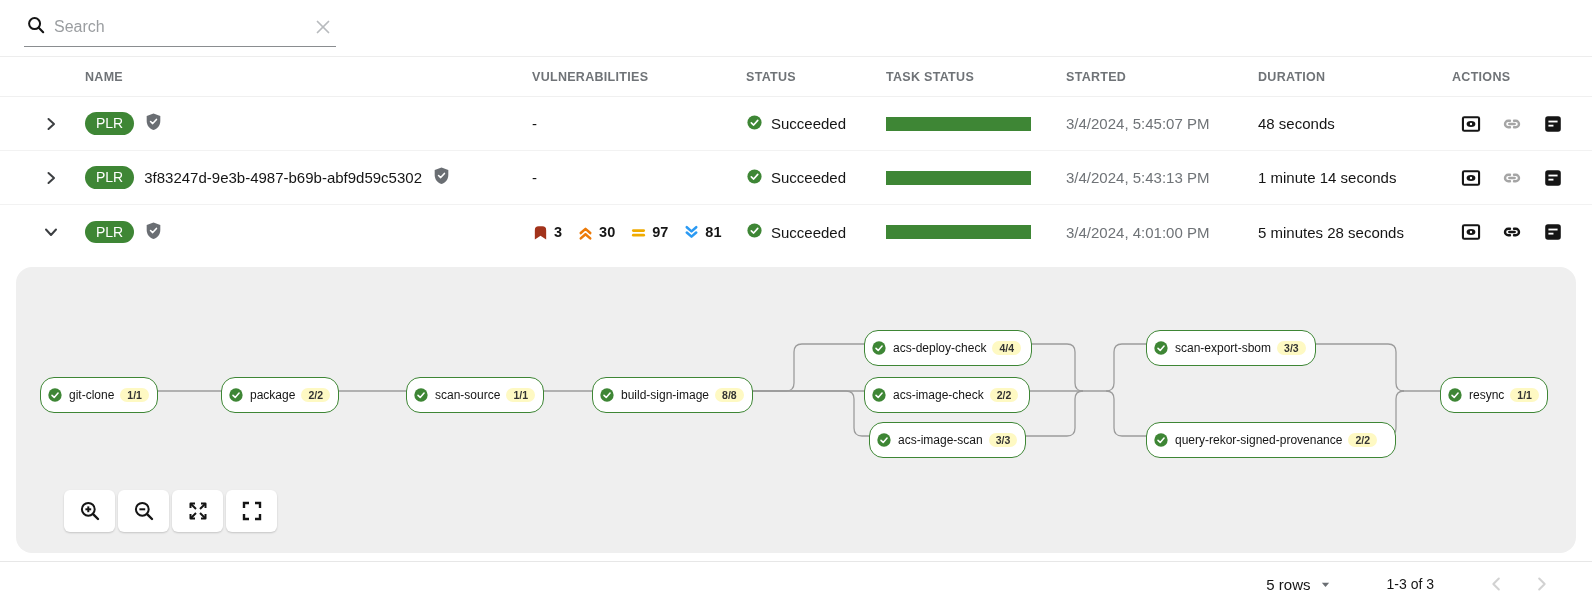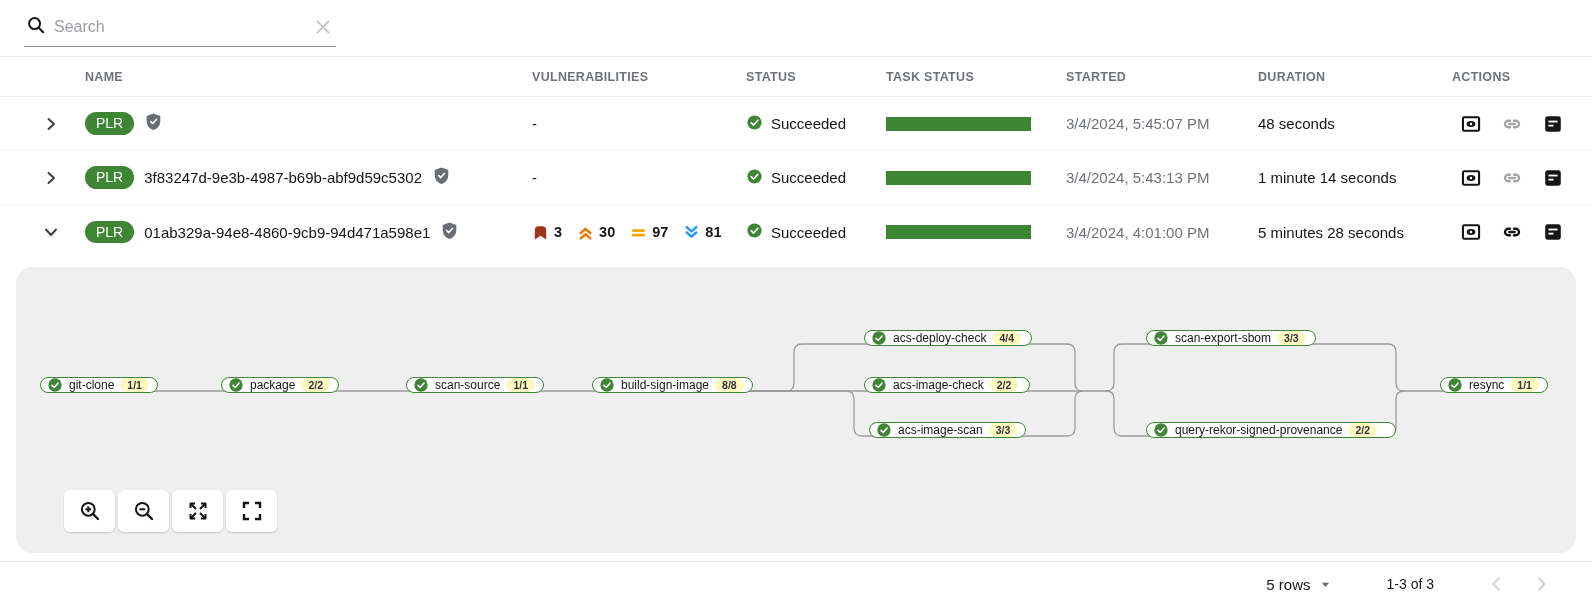--- a/index.html
+++ b/index.html
@@ -41,21 +41,21 @@
   .actions { display:flex; align-items:center; gap:14px; padding-left:6px; }
   .actions button { background:none; border:0; cursor:pointer; display:flex; padding:2px; }
   .link-muted { color:#a5a5a5; }
   .link-dark { color:#151515; }
 
   
   .graph-panel { position:relative; margin:8px 16px 0 16px; width:1560px; height:286px;
     background:#efefef; border-radius:16px; }
   .edges { position:absolute; inset:0; }
   .edges path { stroke:#9c9c9c; stroke-width:1.3; fill:none; }
-  .gnode { position:absolute; height:16px; display:inline-flex; align-items:center;
+  .gnode { position:absolute; height:36px; display:inline-flex; align-items:center;
     gap:6px; padding:0 8px 0 6px; background:#fff; border:1.5px solid #3e8635;
     border-radius:14px; font-size:12px; white-space:nowrap; cursor:pointer; }
   .gnode .nbadge { background:#fef9c3; border-radius:9px; padding:1px 7px;
     font-size:10.5px; font-weight:600; color:#333; }
   .gcontrols { position:absolute; left:48px; bottom:21px; display:flex; gap:3px; }
   .gcontrols button { width:51px; height:42px; background:#fff; border:0; border-radius:6px;
     box-shadow:0 1px 2px rgba(0,0,0,.18); cursor:pointer;
     display:flex; align-items:center; justify-content:center; }
 
   
@@ -286,21 +286,20 @@
 <div class="tgrid trow last">
   <div class="expander">
       <button>
         <svg width="16" height="16">
           <use href="#i-chev-d"></use>
         </svg>
       </button>
     </div>
   <div class="name-cell">
     <span class="plr-badge">PLR</span>
-    <span class="run-name">01ab329a-94e8-4860-9cb9-94d471a598e1</span>
     <span><svg width="19" height="19">
           <use href="#i-shield"></use>
         </svg></span>
   </div>
   <div class="vuln-list">
     <span class="sev">
         <svg width="17" height="17">
           <use href="#i-crit"></use>
         </svg>
         <b>3</b>

